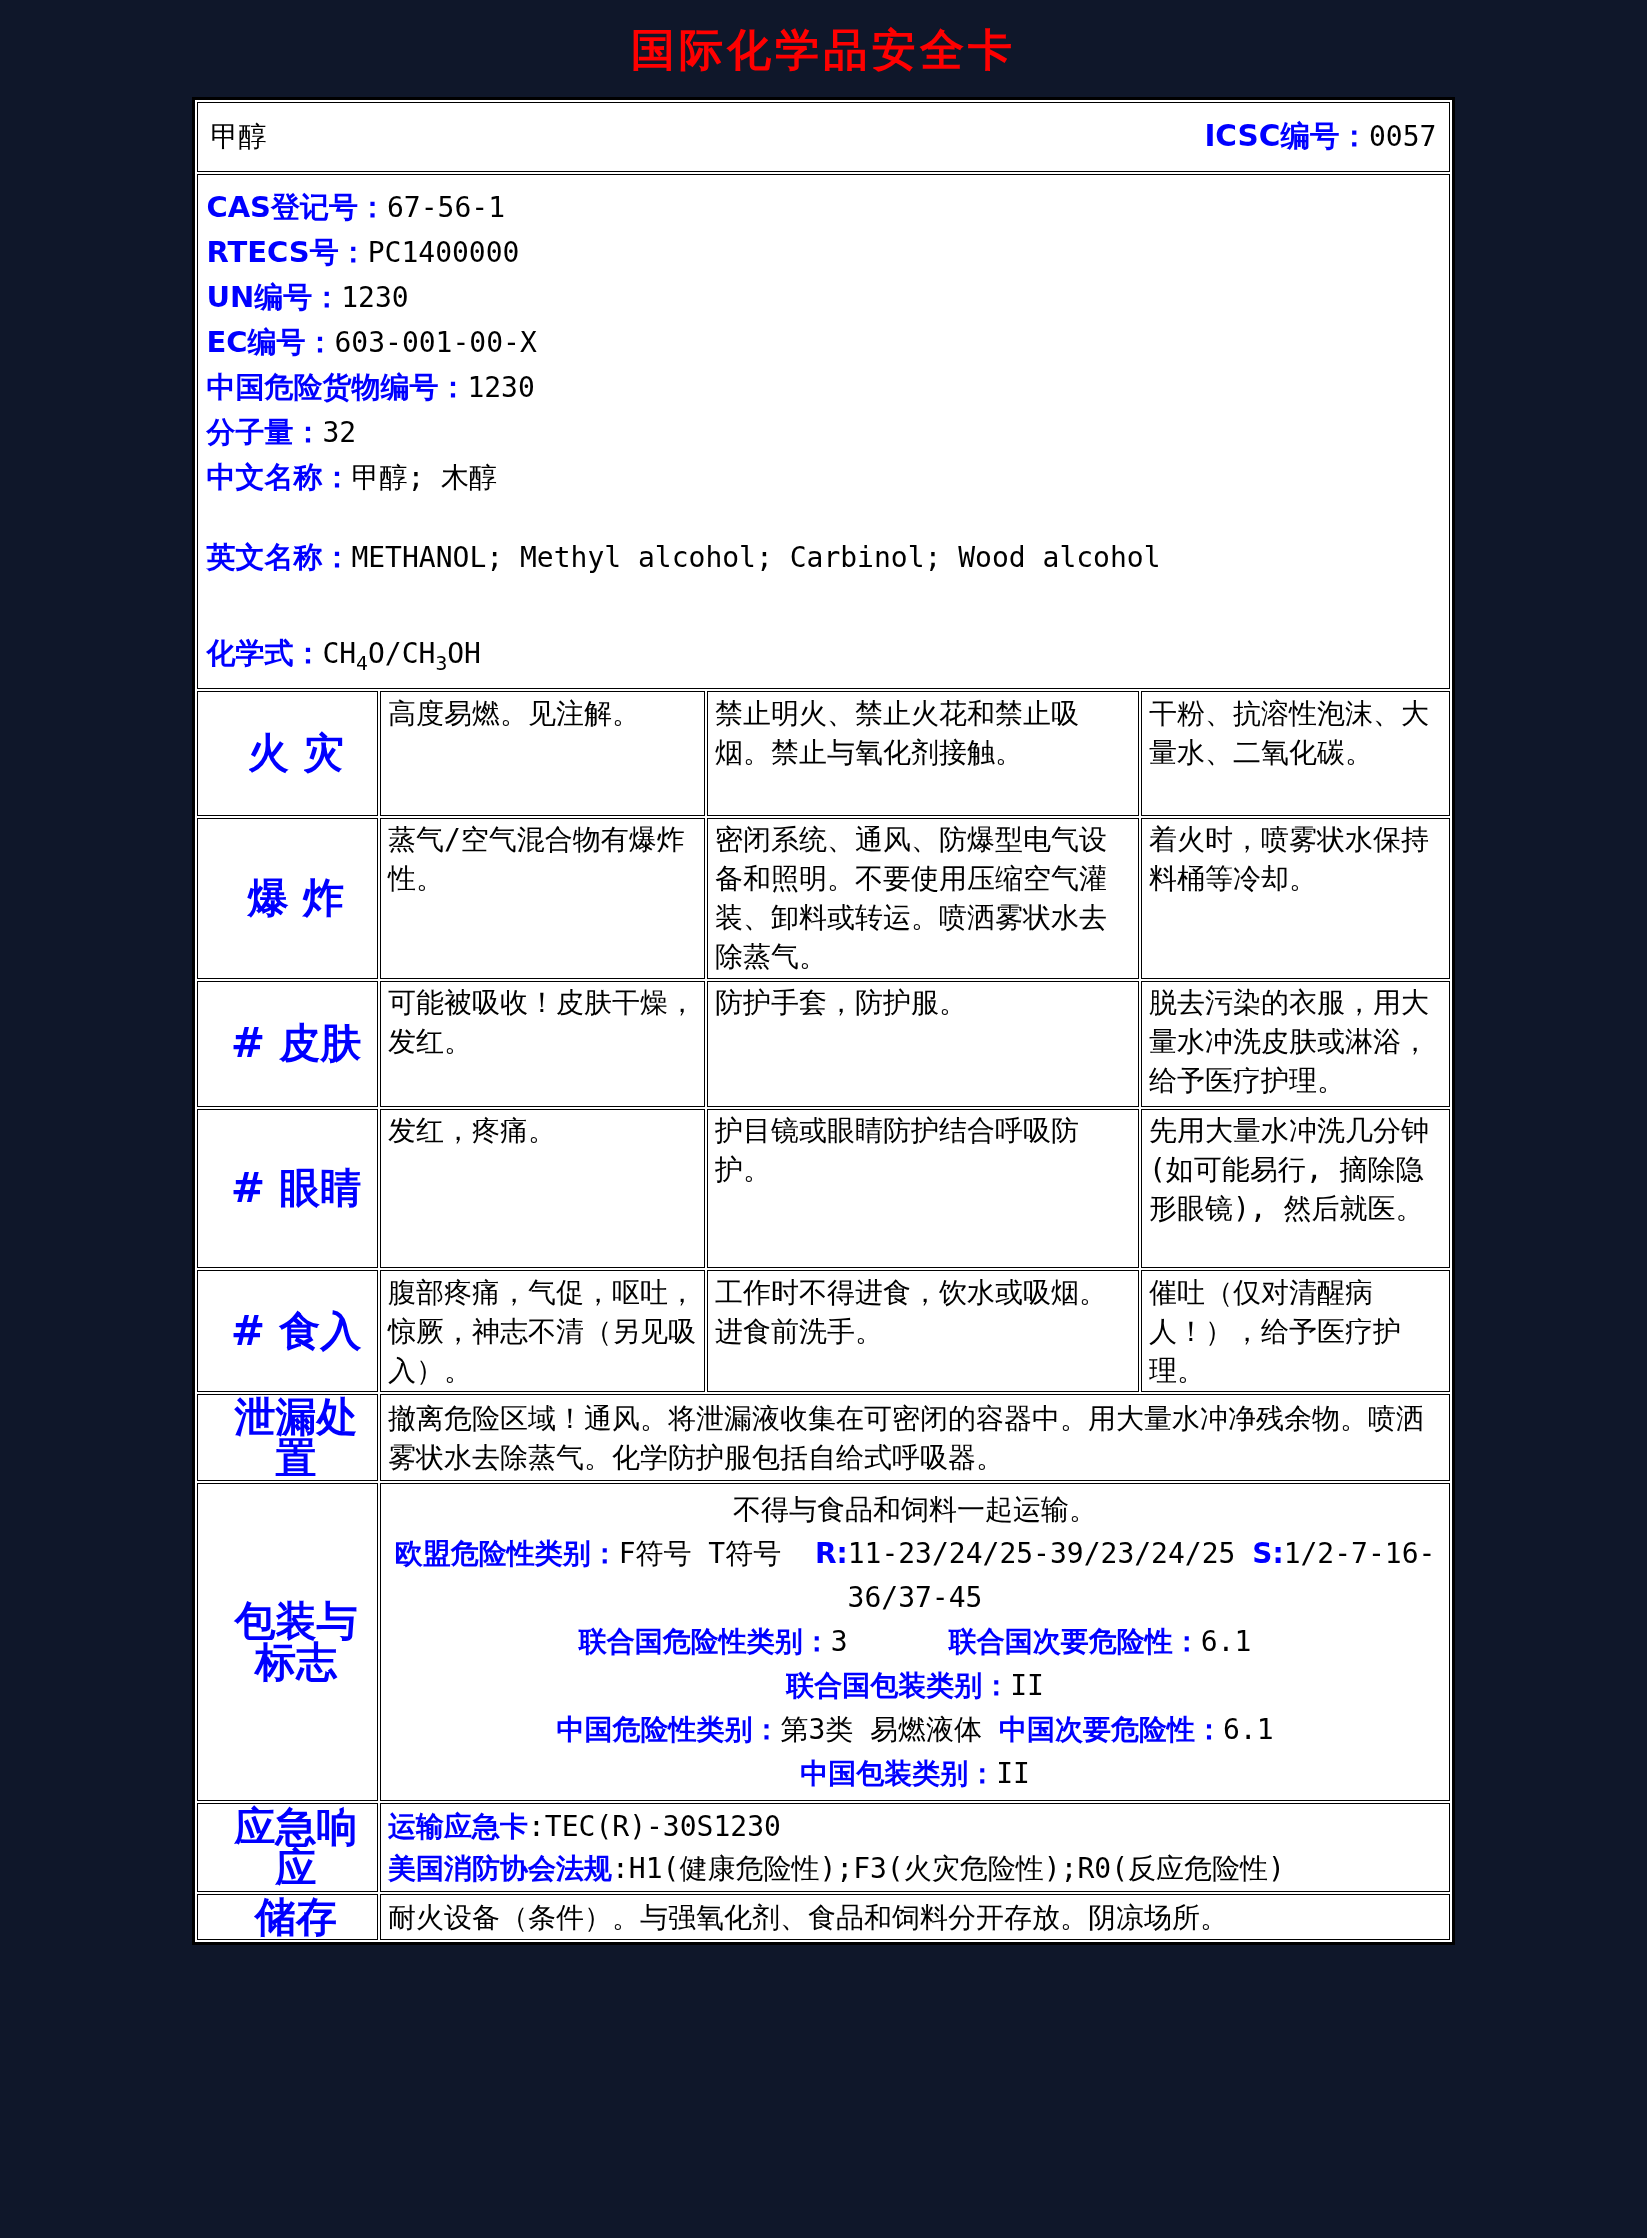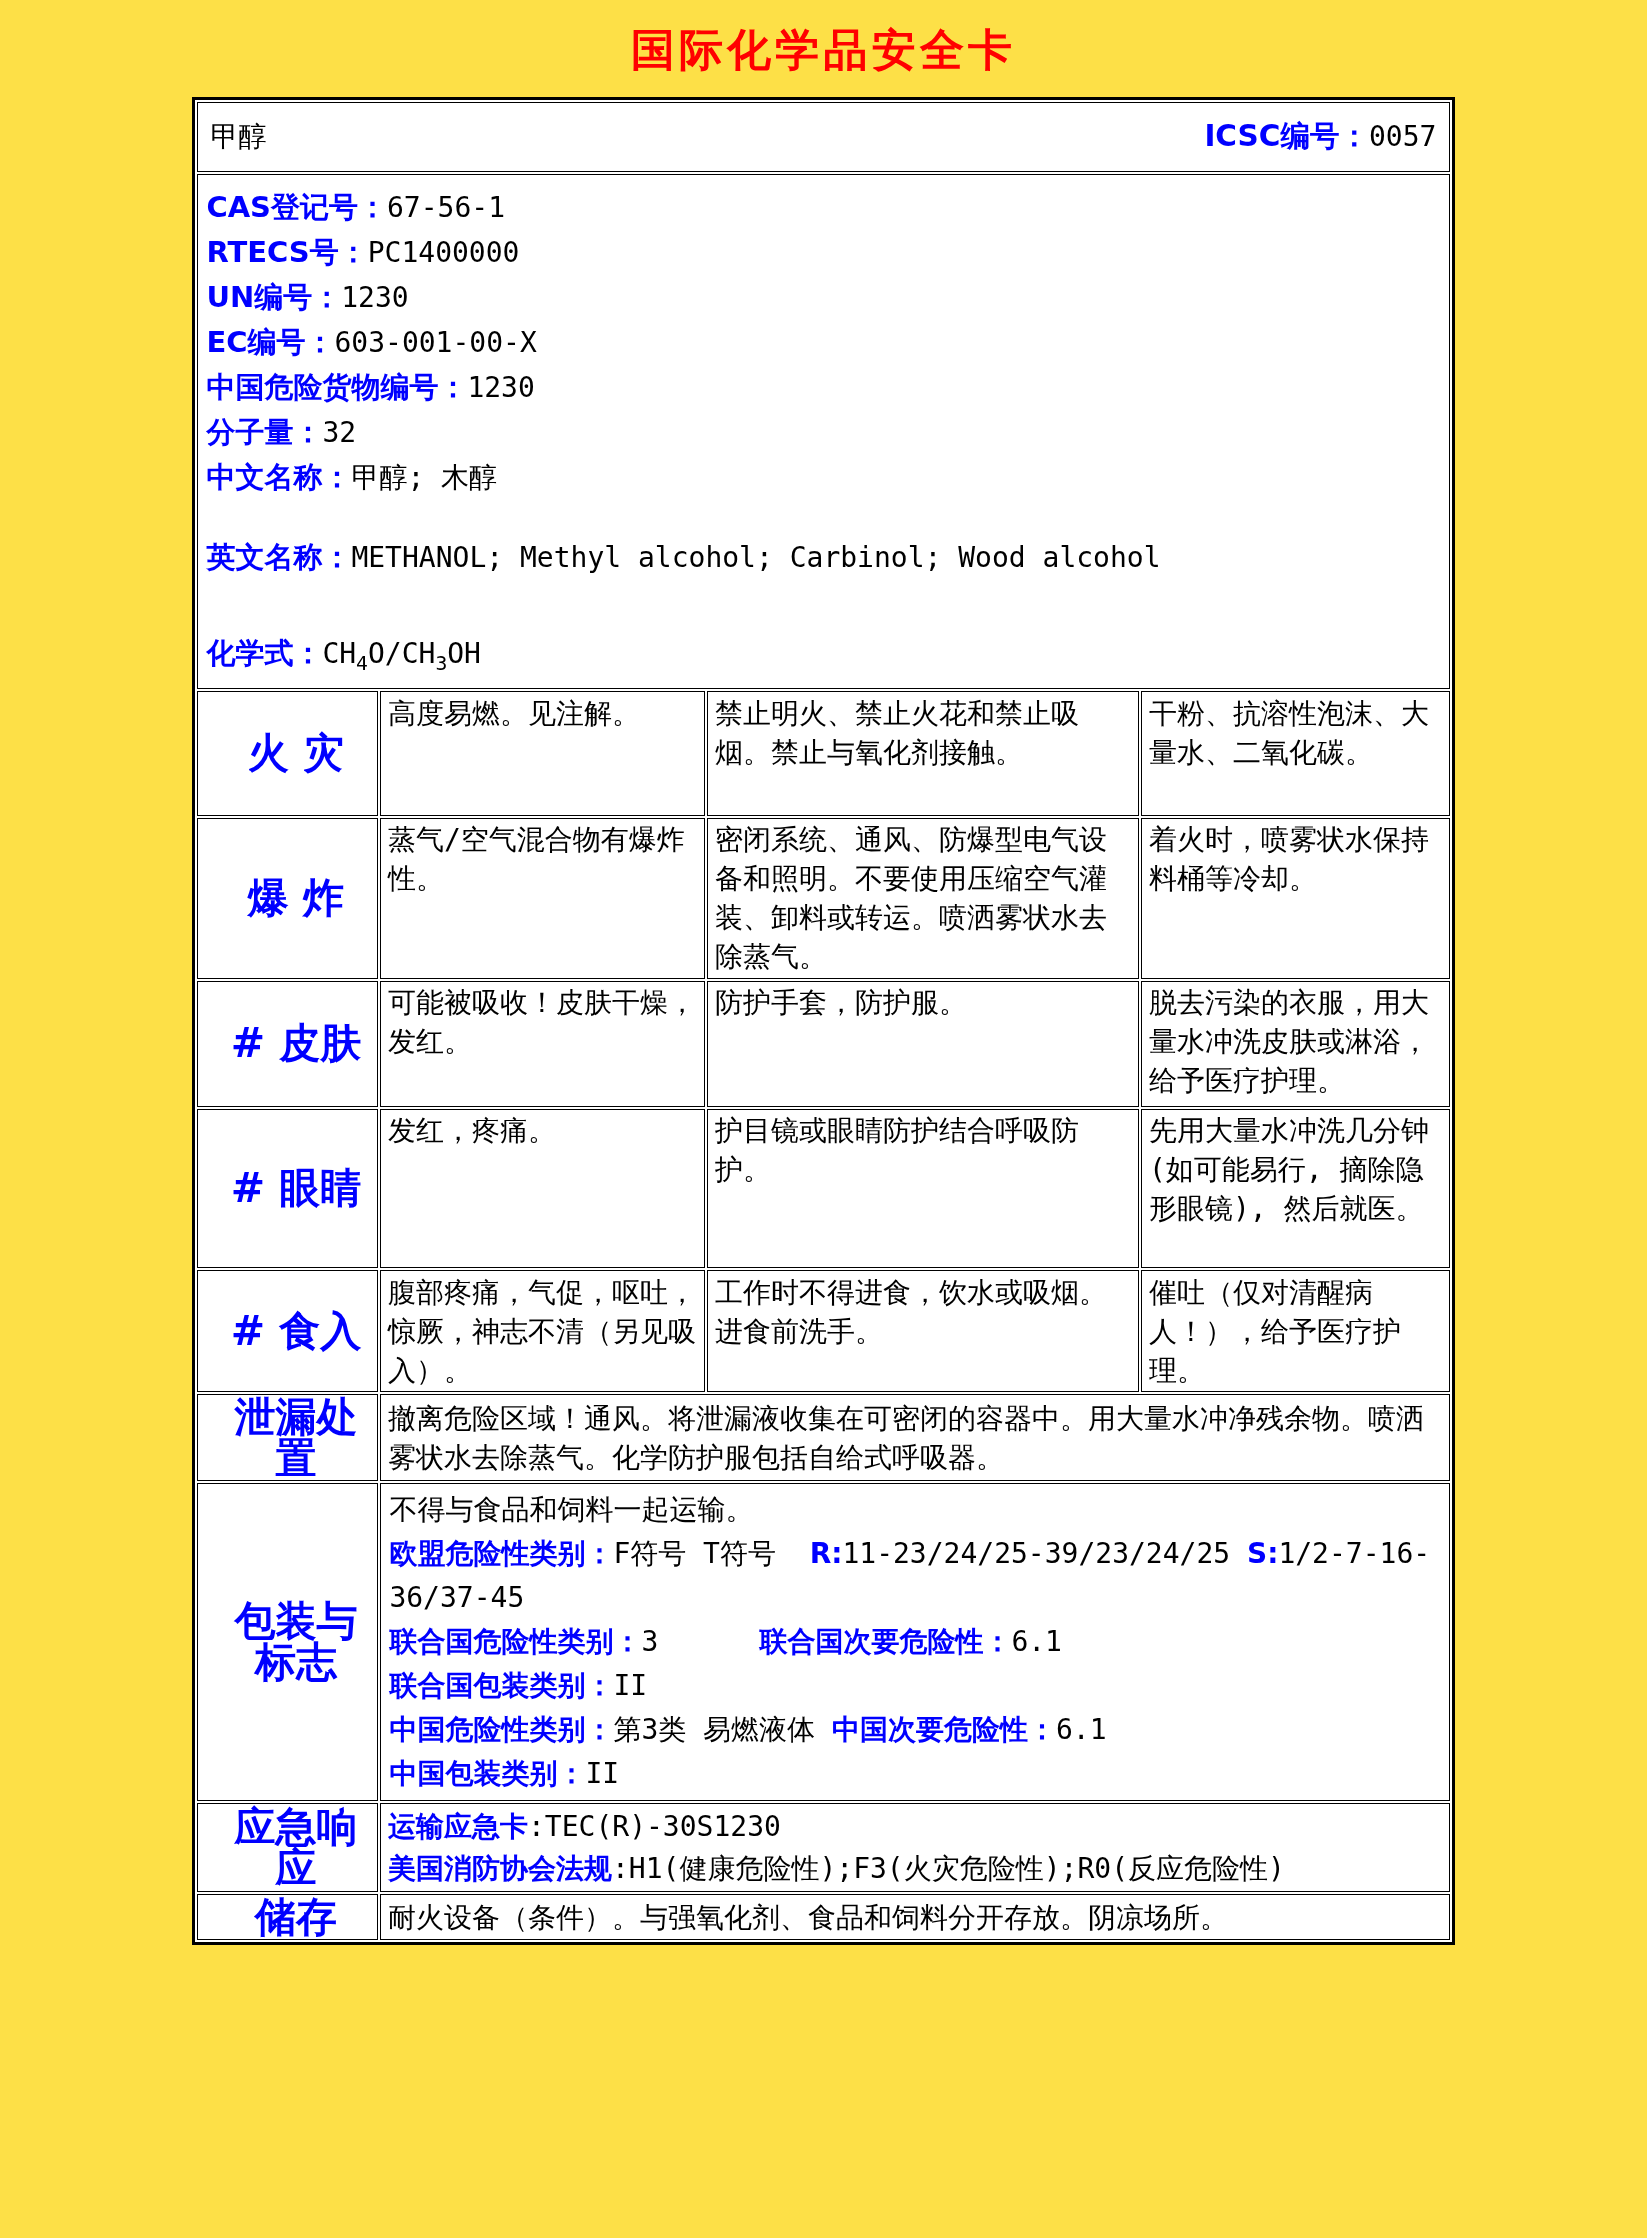--- a/index.html
+++ b/index.html
@@ -7,21 +7,21 @@
     padding: 0;
     background: #ffffff;
     width: 1647px;
     height: 2239px;
     overflow: hidden;
   }
   .page {
     position: relative;
     width: 1647px;
     height: 2239px;
-    background: #fde047;
+    background: #0f172a;
   }
   .title {
     padding-top: 21px;
     margin-bottom: 17px;
     text-align: center;
     color: #ff0000;
     font-family: "DejaVu Sans", "Liberation Sans", sans-serif;
     font-weight: 900;
     font-size: 44px;
     letter-spacing: 4.2px;
@@ -98,21 +98,21 @@
   
   .r-top td { height: 65px; }
   .r-fire td { height: 120px; }
   .r-expl td { height: 156px; }
   .r-cont td { height: 49px; }
   .r-inh td { height: 79px; }
   .r-skin td { height: 121px; }
   .r-eye td { height: 155px; margin-left: 24px; }
   .r-ing td { height: 115px; }
   .r-spill td { height: 82px; }
-  .r-pack td { height: 308px; }
+  .r-pack td { height: 308px; text-align: center; }
   .r-emer td { height: 82px; }
   .r-stor td { height: 39px; }
   .midv { vertical-align: middle; }
   .pkg-cell { padding: 4.2px 8.4px; }
   .pkg-line { line-height: 44px; white-space: pre-wrap; }
   .em-line { line-height: 42px; white-space: pre-wrap; }
   .seg-blue {
     color: #0000ff;
     font-family: "DejaVu Sans", "Liberation Sans", sans-serif;
     font-weight: bold;

